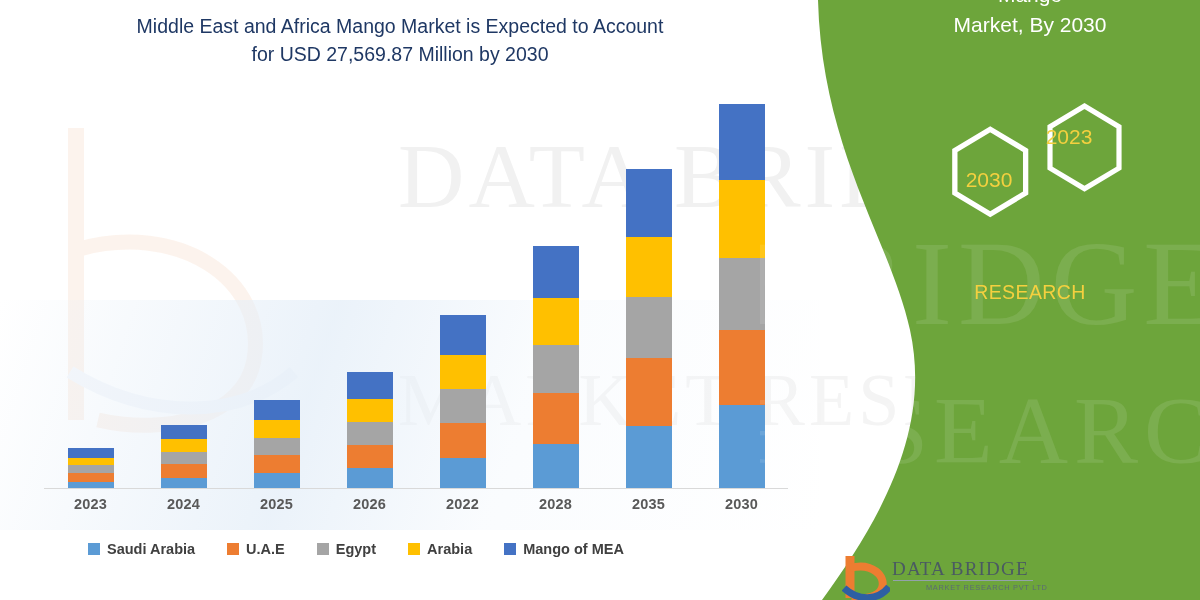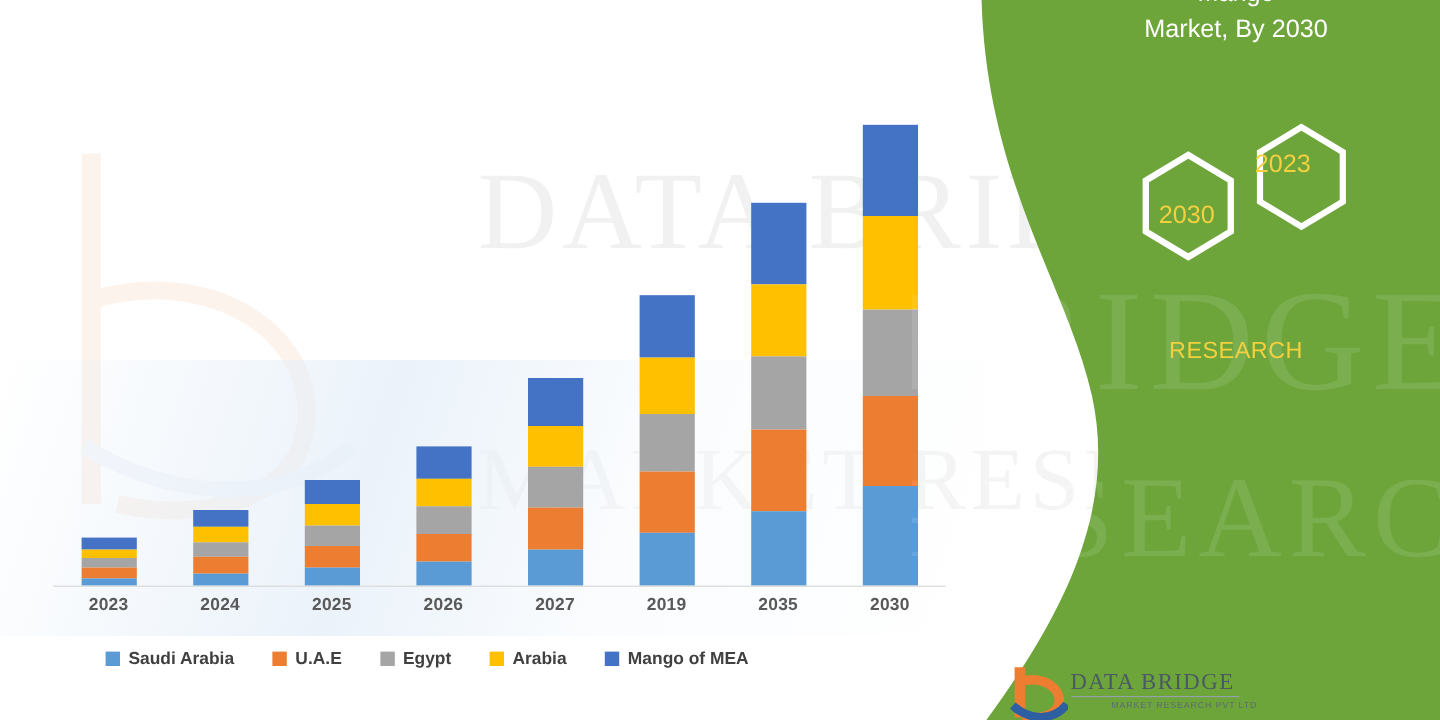--- a/index.html
+++ b/index.html
@@ -237,20 +237,24 @@
   <div class="wm-text" id="wm-market-research">MARKET RESEARCH</div>
 
   <svg id="wm-b-mark" viewBox="0 0 240 320">
     <path d="M18 8 L18 300" stroke="#f7d9c4" stroke-width="16" fill="none"></path>
     <path d="M18 130 C 120 100, 210 160, 196 240 C 186 296, 110 316, 40 300" stroke="#f7d9c4" stroke-width="15" fill="none"></path>
     <path d="M12 252 C 90 300, 180 300, 236 252" stroke="#dfe8f5" stroke-width="13" fill="none"></path>
   </svg>
 
   <div id="wm-sheen"></div>
 
+  <div id="chart-title" style="color: rgb(31, 56, 100);">
+    <span>Middle East and Africa Mango Market is Expected to Account</span>
+    <span class="l2">for USD 27,569.87 Million by 2030</span>
+  </div>
 
   <div id="plot">
       <div class="bar-group" style="left: 23.5px;">
         <div class="bar" style="height: 39.7241px;">
           <div class="seg" style="background: rgb(68, 114, 196); height: 9.31801px;"></div>
           <div class="seg" style="background: rgb(255, 192, 0); height: 7.84674px;"></div>
           <div class="seg" style="background: rgb(165, 165, 165); height: 7.84674px;"></div>
           <div class="seg" style="background: rgb(237, 125, 49); height: 8.33716px;"></div>
           <div class="seg" style="background: rgb(91, 155, 213); height: 6.37548px;"></div>
         </div>
@@ -318,22 +322,22 @@
           <div class="seg" style="background: rgb(91, 155, 213); height: 82.8812px;"></div>
         </div>
       </div>
     </div>
   <div id="axis-line"></div>
   <div id="x-labels">
       <div class="x-label" style="left: 3.5px;">2023</div>
       <div class="x-label" style="left: 96.5px;">2024</div>
       <div class="x-label" style="left: 189.5px;">2025</div>
       <div class="x-label" style="left: 282.5px;">2026</div>
-      <div class="x-label" style="left: 375.5px;">2027</div>
-      <div class="x-label" style="left: 468.5px;">2019</div>
+      <div class="x-label" style="left: 375.5px;">2022</div>
+      <div class="x-label" style="left: 468.5px;">2028</div>
       <div class="x-label" style="left: 561.5px;">2035</div>
       <div class="x-label" style="left: 654.5px;">2030</div>
     </div>
 
   <div id="legend">
       <div class="legend-item">
         <span class="legend-swatch" style="background: rgb(91, 155, 213);"></span>
         <span class="legend-label">Saudi Arabia</span>
       </div>
       <div class="legend-item">

